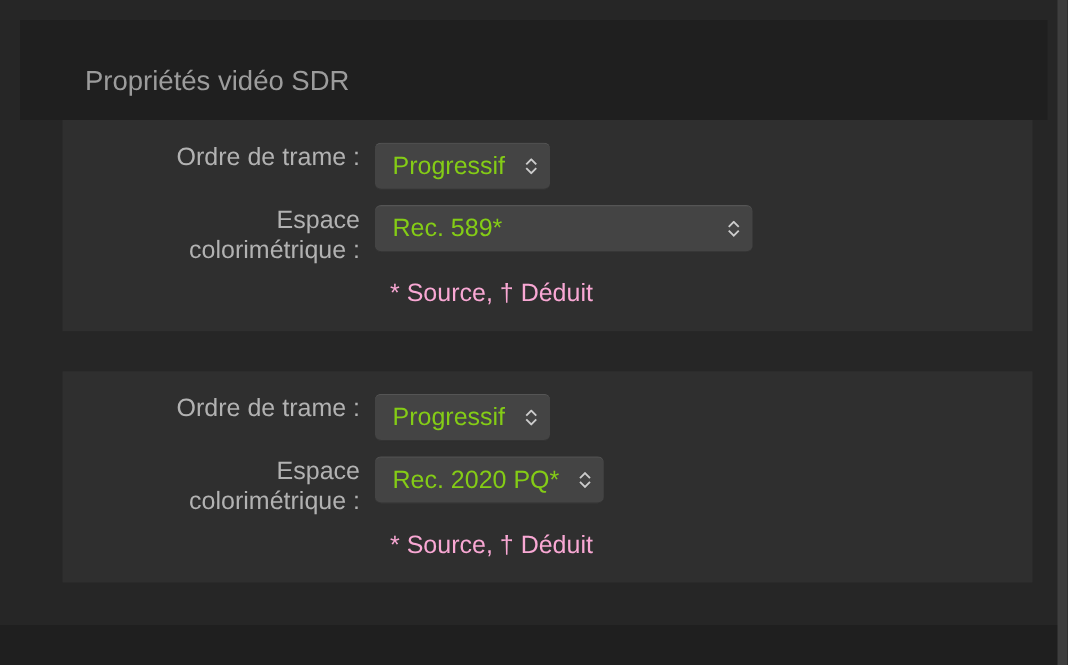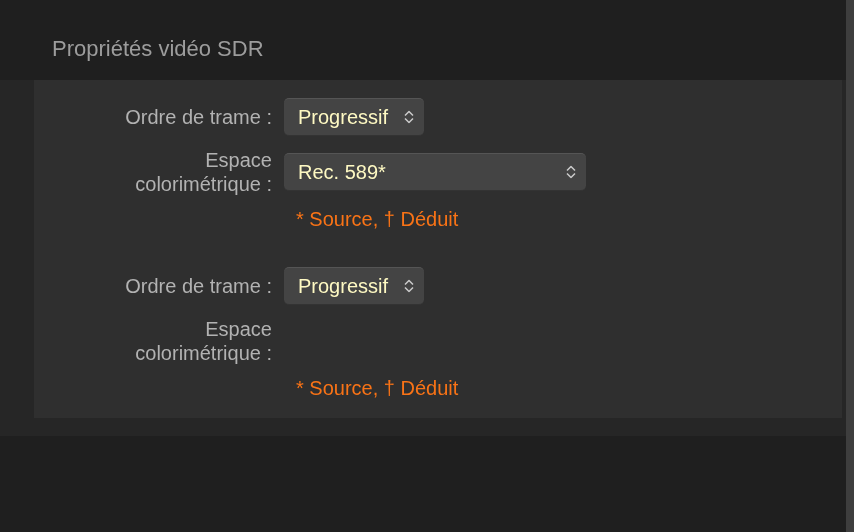--- a/index.html
+++ b/index.html
@@ -15,38 +15,38 @@
       font-size: 20px;
       color: #aaa;
       overflow: hidden;
     }
     .panel {
       background: #262626;
       padding: 0 0 18px 0;
       margin: 0;
     }
     .section {
-      padding: 0;
+      padding: 16px;
     }
     .section-title {
       color: #9c9c9c;
       font-size: 22px;
       font-weight: 400;
       padding: 36px 0 18px 52px;
       background: #1f1f1f;
     }
     .section-body {
       background: #2f2f2f;
       padding: 18px 40px 18px 0;
       margin-left: 34px;
       margin-right: 12px;
     }
     .row {
       display: flex;
-      align-items: center;
+      align-items: flex-start;
       margin-bottom: 12px;
     }
     .row:last-child {
       margin-bottom: 0;
     }
     .label {
       width: 250px;
       text-align: right;
       padding-right: 12px;
       color: #b2b2b2;
@@ -62,21 +62,21 @@
       align-items: center;
     }
     .select {
       appearance: none;
       -webkit-appearance: none;
       background: #444444;
       border: none;
       border-top: 1px solid #555;
       border-bottom: 1px solid #333;
       border-radius: 5px;
-      color: #fef9c3;
+      color: #84cc16;
       font-size: 20px;
       padding: 6px 36px 6px 14px;
       cursor: pointer;
       outline: none;
       line-height: 1.2;
     }
     .select-arrows {
       position: absolute;
       right: 10px;
       top: 50%;
@@ -84,21 +84,21 @@
       pointer-events: none;
       display: flex;
       flex-direction: column;
       align-items: center;
       gap: 1px;
     }
     .select-arrows svg {
       display: block;
     }
     .footnote {
-      color: #f97316;
+      color: #f9a8d4;
       font-size: 20px;
       margin-left: 262px;
       margin-top: 6px;
     }
     .right-edge {
       position: absolute;
       top: 0;
       right: 0;
       width: 8px;
       height: 532px;
@@ -167,20 +167,31 @@
               </svg>
           </span>
         </div>
       </div>
 
       <div class="row">
         <div class="label label-multiline">
           <span>Espace</span><br>
           <span>colorimétrique :</span>
         </div>
+        <div class="select-wrap">
+          <button class="select">Rec. 2020 PQ*</button>
+          <span class="select-arrows">
+            <svg width="10" height="6" viewBox="0 0 10 6">
+                <path d="M1 5 L5 1 L9 5" stroke="#ccc" stroke-width="1.5" fill="none"></path>
+              </svg>
+            <svg width="10" height="6" viewBox="0 0 10 6">
+                <path d="M1 1 L5 5 L9 1" stroke="#ccc" stroke-width="1.5" fill="none"></path>
+              </svg>
+          </span>
+        </div>
       </div>
 
       <div class="footnote">* Source, † Déduit</div>
     </div>
   </div>
 
 </div>
 
 <div class="right-edge"></div>
 

